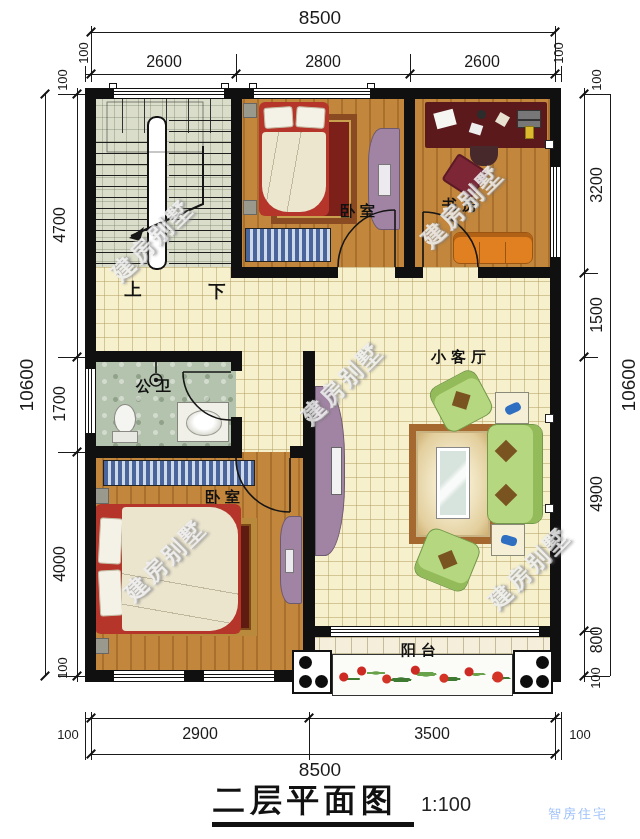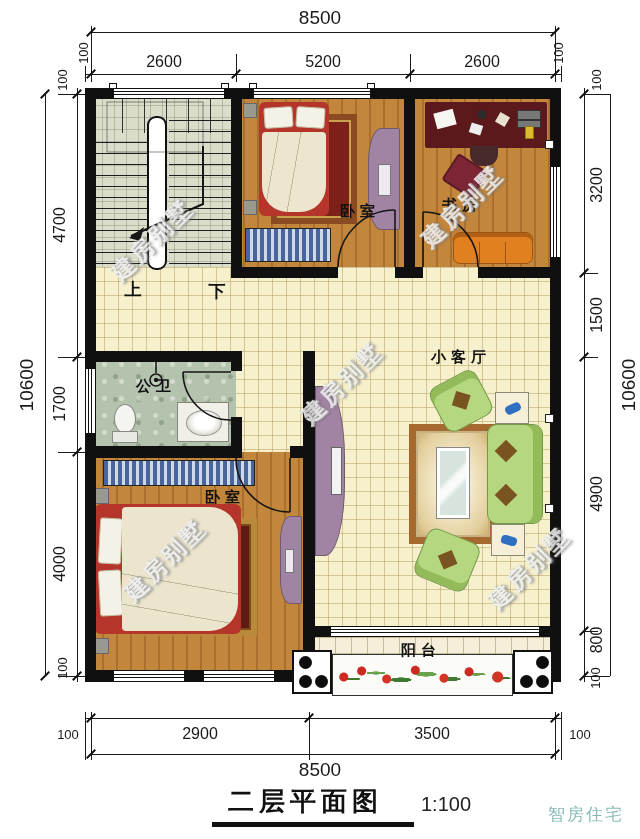--- a/index.html
+++ b/index.html
@@ -68,21 +68,21 @@
   <div class="vl" style="left:85px;top:66px;height:16px"></div>
   <div class="vl" style="left:561px;top:66px;height:16px"></div>
   <div class="tk" style="left:85px;top:31px"></div>
     <div class="tk" style="left:549px;top:31px"></div>
   <div class="tk" style="left:85px;top:73px"></div>
     <div class="tk" style="left:230px;top:73px"></div>
   <div class="tk" style="left:404px;top:73px"></div>
     <div class="tk" style="left:549px;top:73px"></div>
   <div class="dim sm rot" style="left:72px;top:40px;width:22px;height:26px">100</div>
   <div class="dim" style="left:118px;top:52px;width:92px;height:20px">2600</div>
-  <div class="dim" style="left:277px;top:52px;width:92px;height:20px">5200</div>
+  <div class="dim" style="left:277px;top:52px;width:92px;height:20px">2800</div>
   <div class="dim" style="left:436px;top:52px;width:92px;height:20px">2600</div>
   <div class="dim sm rot" style="left:547px;top:40px;width:22px;height:26px">100</div>
 
   <div class="dim lg rot" style="left:-3px;top:375px;width:60px;height:20px">10600</div>
   <div class="vl" style="left:45px;top:94px;height:582px"></div>
   <div class="vl" style="left:77px;top:88px;height:594px"></div>
   <div class="hl" style="left:58px;top:94px;width:30px"></div>
   <div class="hl" style="left:58px;top:357px;width:30px"></div>
   <div class="hl" style="left:58px;top:452px;width:30px"></div>
   <div class="hl" style="left:58px;top:676px;width:30px"></div>
@@ -305,18 +305,18 @@
     <div class="rlabel" style="left:36px;top:190px;width:24px;height:22px;font-size:17px;letter-spacing:0">上</div>
     <div class="rlabel" style="left:120px;top:192px;width:24px;height:22px;font-size:17px;letter-spacing:0">下</div>
   </div>
 
   <div class="wm" style="left:95px;top:212px;width:140px">建房别墅</div>
   <div class="wm" style="left:405px;top:178px;width:140px">建房别墅</div>
   <div class="wm" style="left:285px;top:355px;width:140px">建房别墅</div>
   <div class="wm" style="left:472px;top:540px;width:140px">建房别墅</div>
   <div class="wm" style="left:108px;top:532px;width:140px">建房别墅</div>
 
-  <div class="abs" style="left:198px;top:784px;width:215px;height:34px;font-size:26px;font-weight:bold;letter-spacing:5px;color:#111;display:flex;align-items:center;justify-content:center;font-family:'Liberation Serif',serif">二层平面图</div>
+  <div class="abs" style="left:198px;top:784px;width:215px;height:34px;font-size:32px;font-weight:bold;letter-spacing:5px;color:#111;display:flex;align-items:center;justify-content:center;font-family:'Liberation Serif',serif">二层平面图</div>
   <div class="abs" style="left:212px;top:822px;width:202px;height:5px;background:#111"></div>
   <div class="abs" style="left:414px;top:792px;width:64px;height:24px;font-size:20px;color:#222;display:flex;align-items:center;justify-content:center">1:100</div>
 
-  <div class="abs" style="left:548px;top:803px;width:90px;height:22px;color:#0f766e;opacity:.5;font-size:17px;letter-spacing:2px;display:flex;align-items:center">智房住宅</div>
+  <div class="abs" style="left:548px;top:803px;width:90px;height:22px;color:#3b82f6;opacity:.5;font-size:13px;letter-spacing:2px;display:flex;align-items:center">智房住宅</div>
 </div>
 
 </body></html>

